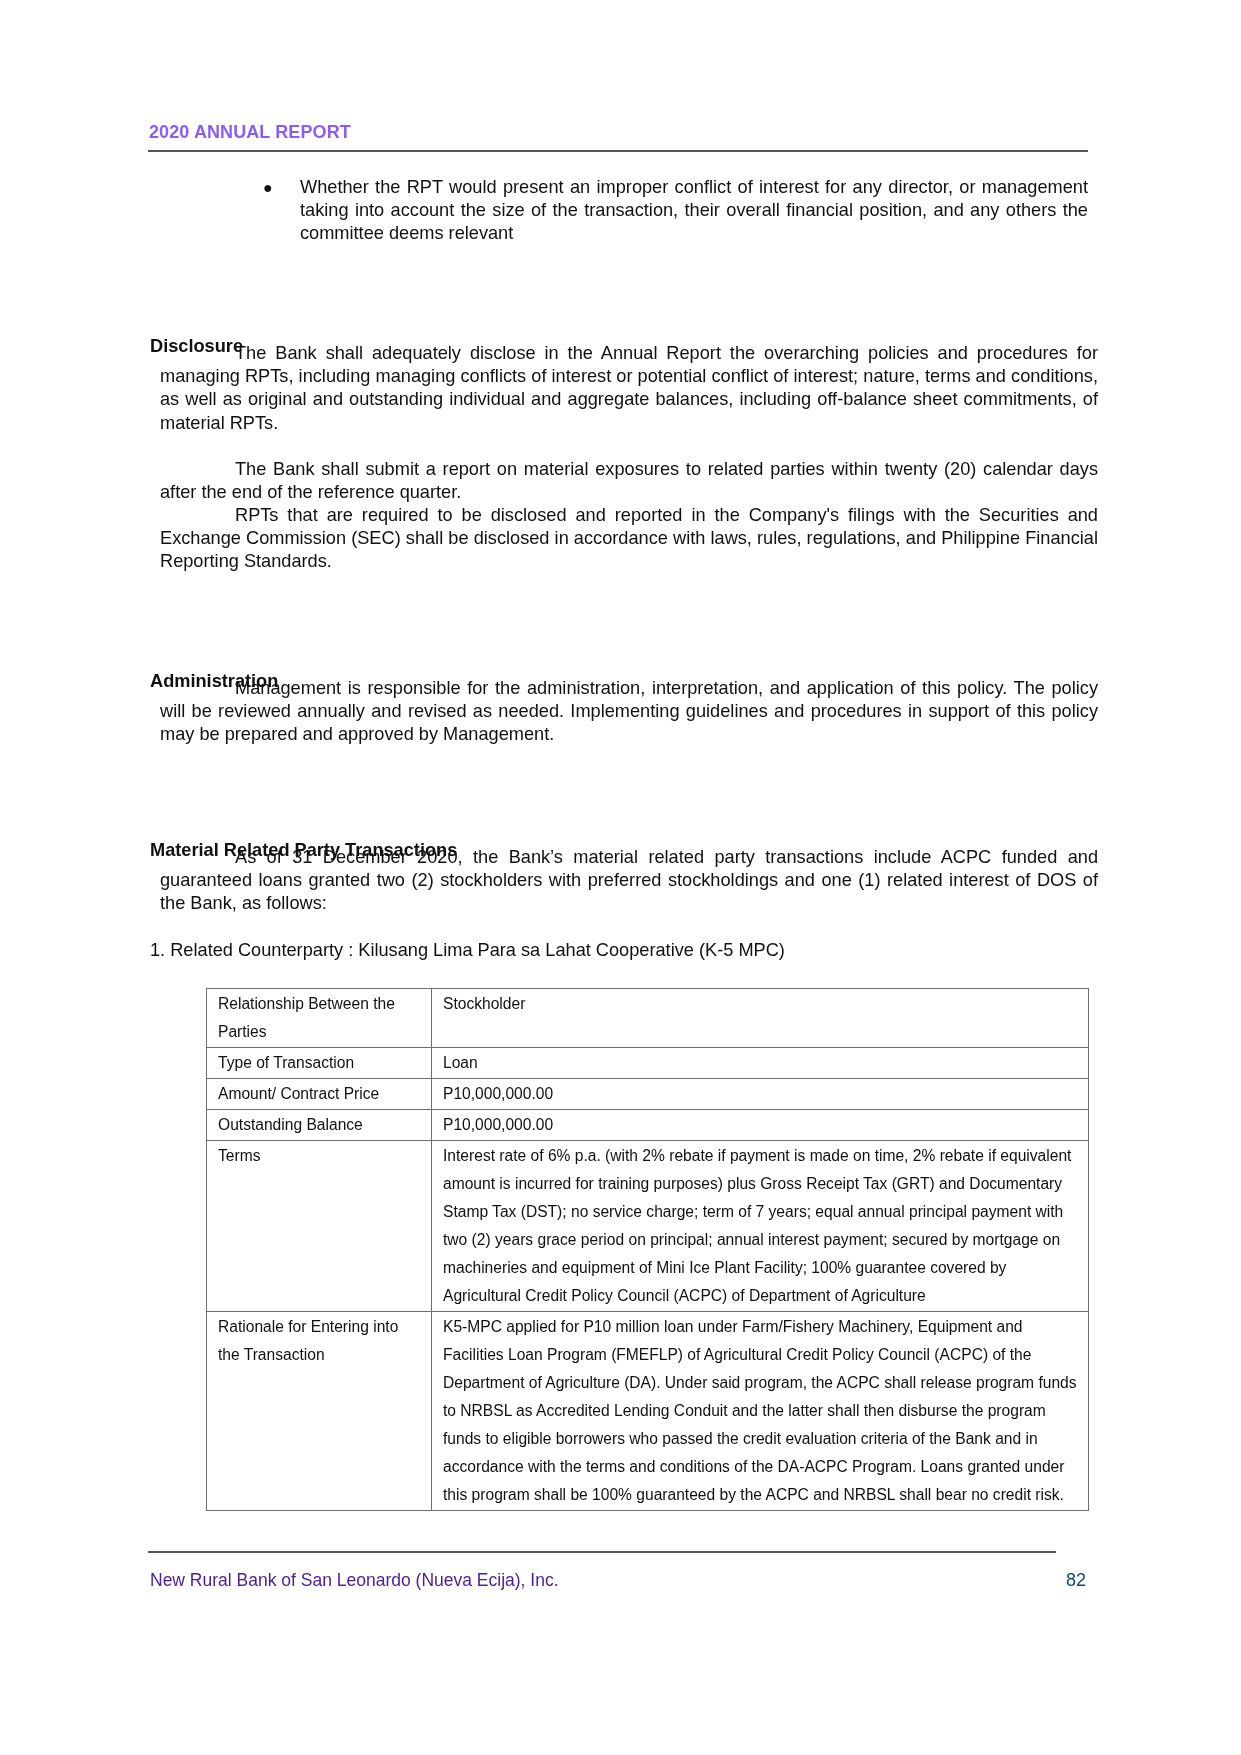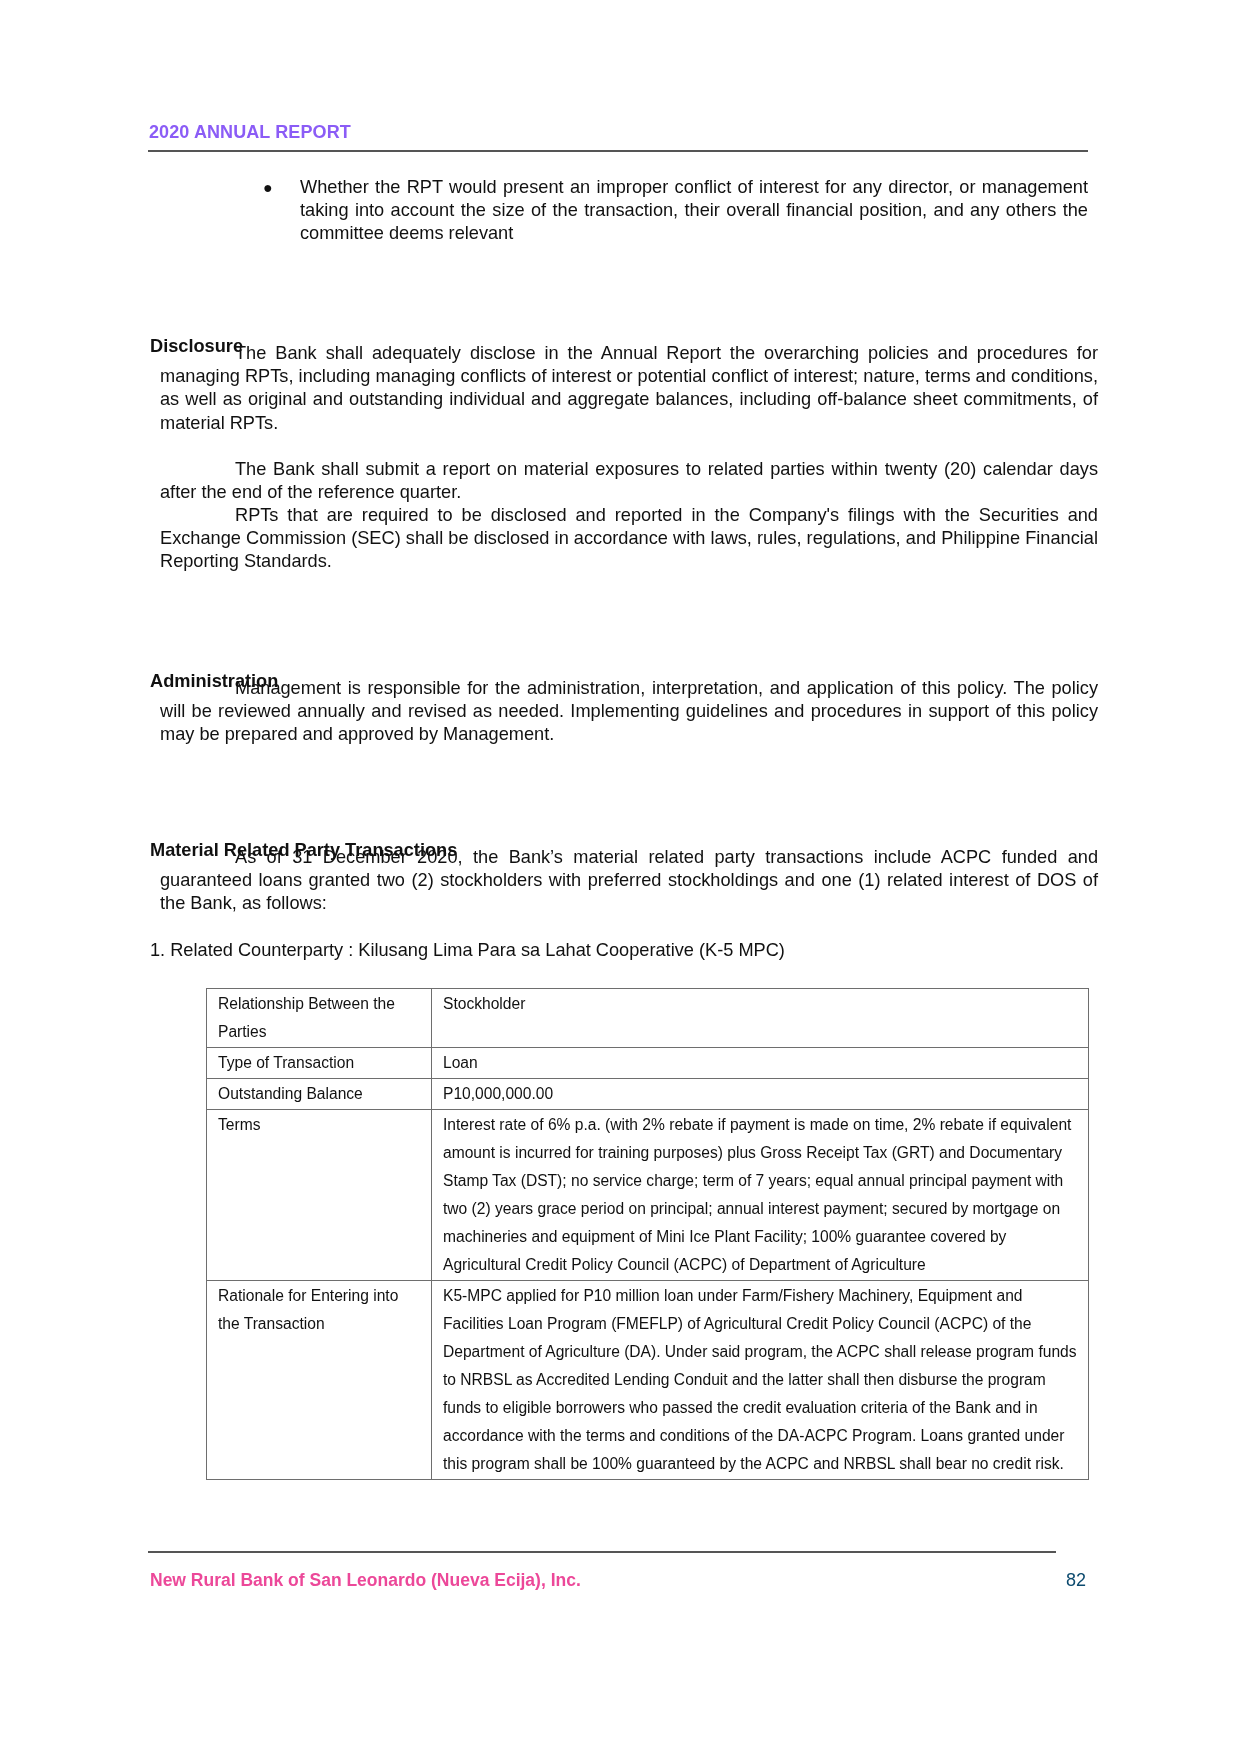--- a/index.html
+++ b/index.html
@@ -15,21 +15,21 @@
   .section-head { left: 150px; font-size: 18.2px; font-weight: bold; margin-top: 43px; }
   .para { left: 160px; width: 938px; }
   .plain-line { left: 150px; font-size: 18.2px; }
   table.rpt { position: absolute; left: 206px; top: 988px; width: 883px; border-collapse: collapse;
               font-size: 15.6px; line-height: 28px; }
   table.rpt td { border: 1.5px solid #6e6e6e; vertical-align: top; padding: 1px 10px 1px 11px; }
   table.rpt td.lbl { width: 203px; }
   table.rpt tr.r-rel td { height: 47px; }
   table.rpt tr.r-single td { height: 23px; }
   .footer-rule { left: 148px; top: 1551px; width: 908px; height: 0; border-top: 2px solid #555555; }
-  .footer-text { left: 150px; top: 1570px; font-size: 17.5px; font-weight: bold; color: #ec4899; }
+  .footer-text { left: 150px; top: 1570px; font-size: 17.5px; font-weight: normal; color: #4c1d95; }
   .page-num { left: 1066px; top: 1570px; font-size: 18px; color: #0c4a6e; }
 </style>
 </head>
 <body>
 
 <div class="abs header-title">2020 ANNUAL REPORT</div>
 <div class="abs header-rule"></div>
 
 <div class="abs body-text bullet-text">
   <span class="bullet-dot" style="left:-37px;">●</span>
@@ -52,20 +52,24 @@
   <tbody>
       <tr class="r-rel">
     <td class="lbl">Relationship Between the Parties</td>
     <td>Stockholder</td>
   </tr>
   <tr class="r-single">
     <td class="lbl">Type of Transaction</td>
     <td>Loan</td>
   </tr>
   <tr class="r-single">
+    <td class="lbl">Amount/ Contract Price</td>
+    <td>P10,000,000.00</td>
+  </tr>
+  <tr class="r-single">
     <td class="lbl">Outstanding Balance</td>
     <td>P10,000,000.00</td>
   </tr>
   <tr>
     <td class="lbl">Terms</td>
     <td>Interest rate of 6% p.a. (with 2% rebate if payment is made on time, 2% rebate if equivalent amount is incurred for training purposes) plus Gross Receipt Tax (GRT) and Documentary Stamp Tax (DST); no service charge; term of 7 years; equal annual principal payment with two (2) years grace period on principal; annual interest payment; secured by mortgage on machineries and equipment of Mini Ice Plant Facility; 100% guarantee covered by Agricultural Credit Policy Council (ACPC) of Department of Agriculture</td>
   </tr>
   <tr>
     <td class="lbl">Rationale for Entering into the Transaction</td>
     <td>K5-MPC applied for P10 million loan under Farm/Fishery Machinery, Equipment and Facilities Loan Program (FMEFLP) of Agricultural Credit Policy Council (ACPC) of the Department of Agriculture (DA). Under said program, the ACPC shall release program funds to NRBSL as Accredited Lending Conduit and the latter shall then disburse the program funds to eligible borrowers who passed the credit evaluation criteria of the Bank and in accordance with the terms and conditions of the DA-ACPC Program. Loans granted under this program shall be 100% guaranteed by the ACPC and NRBSL shall bear no credit risk.</td>

